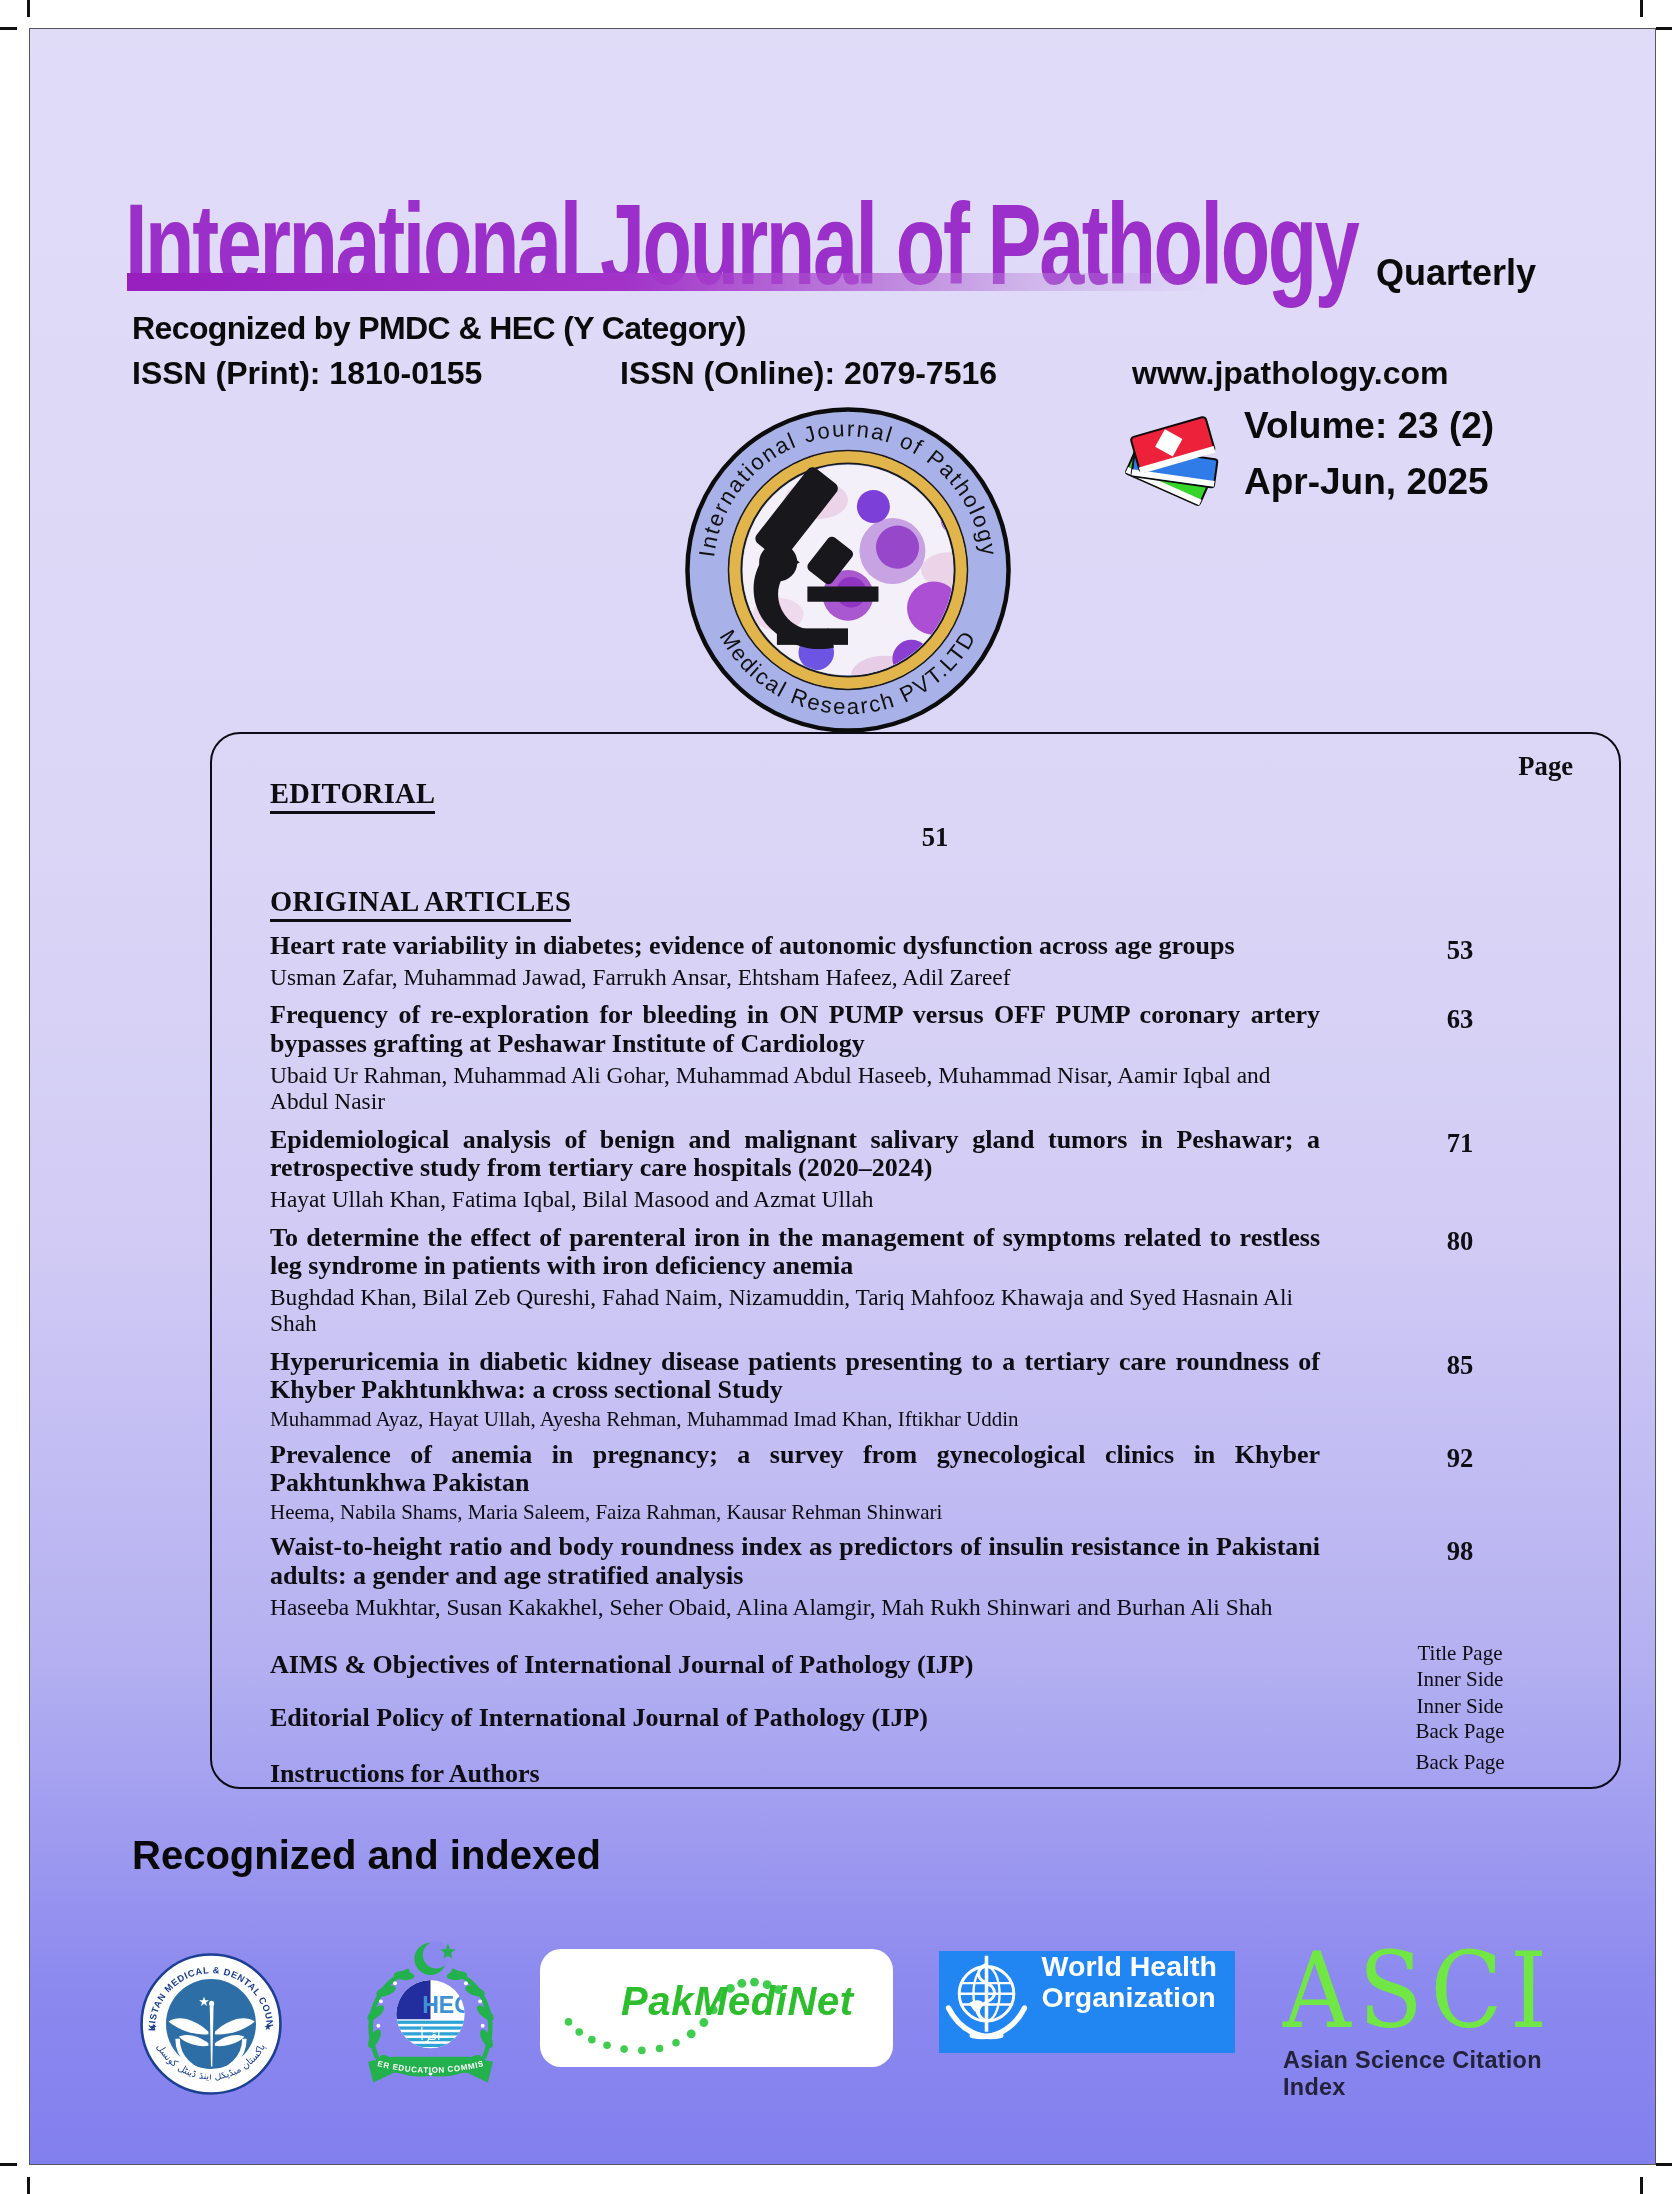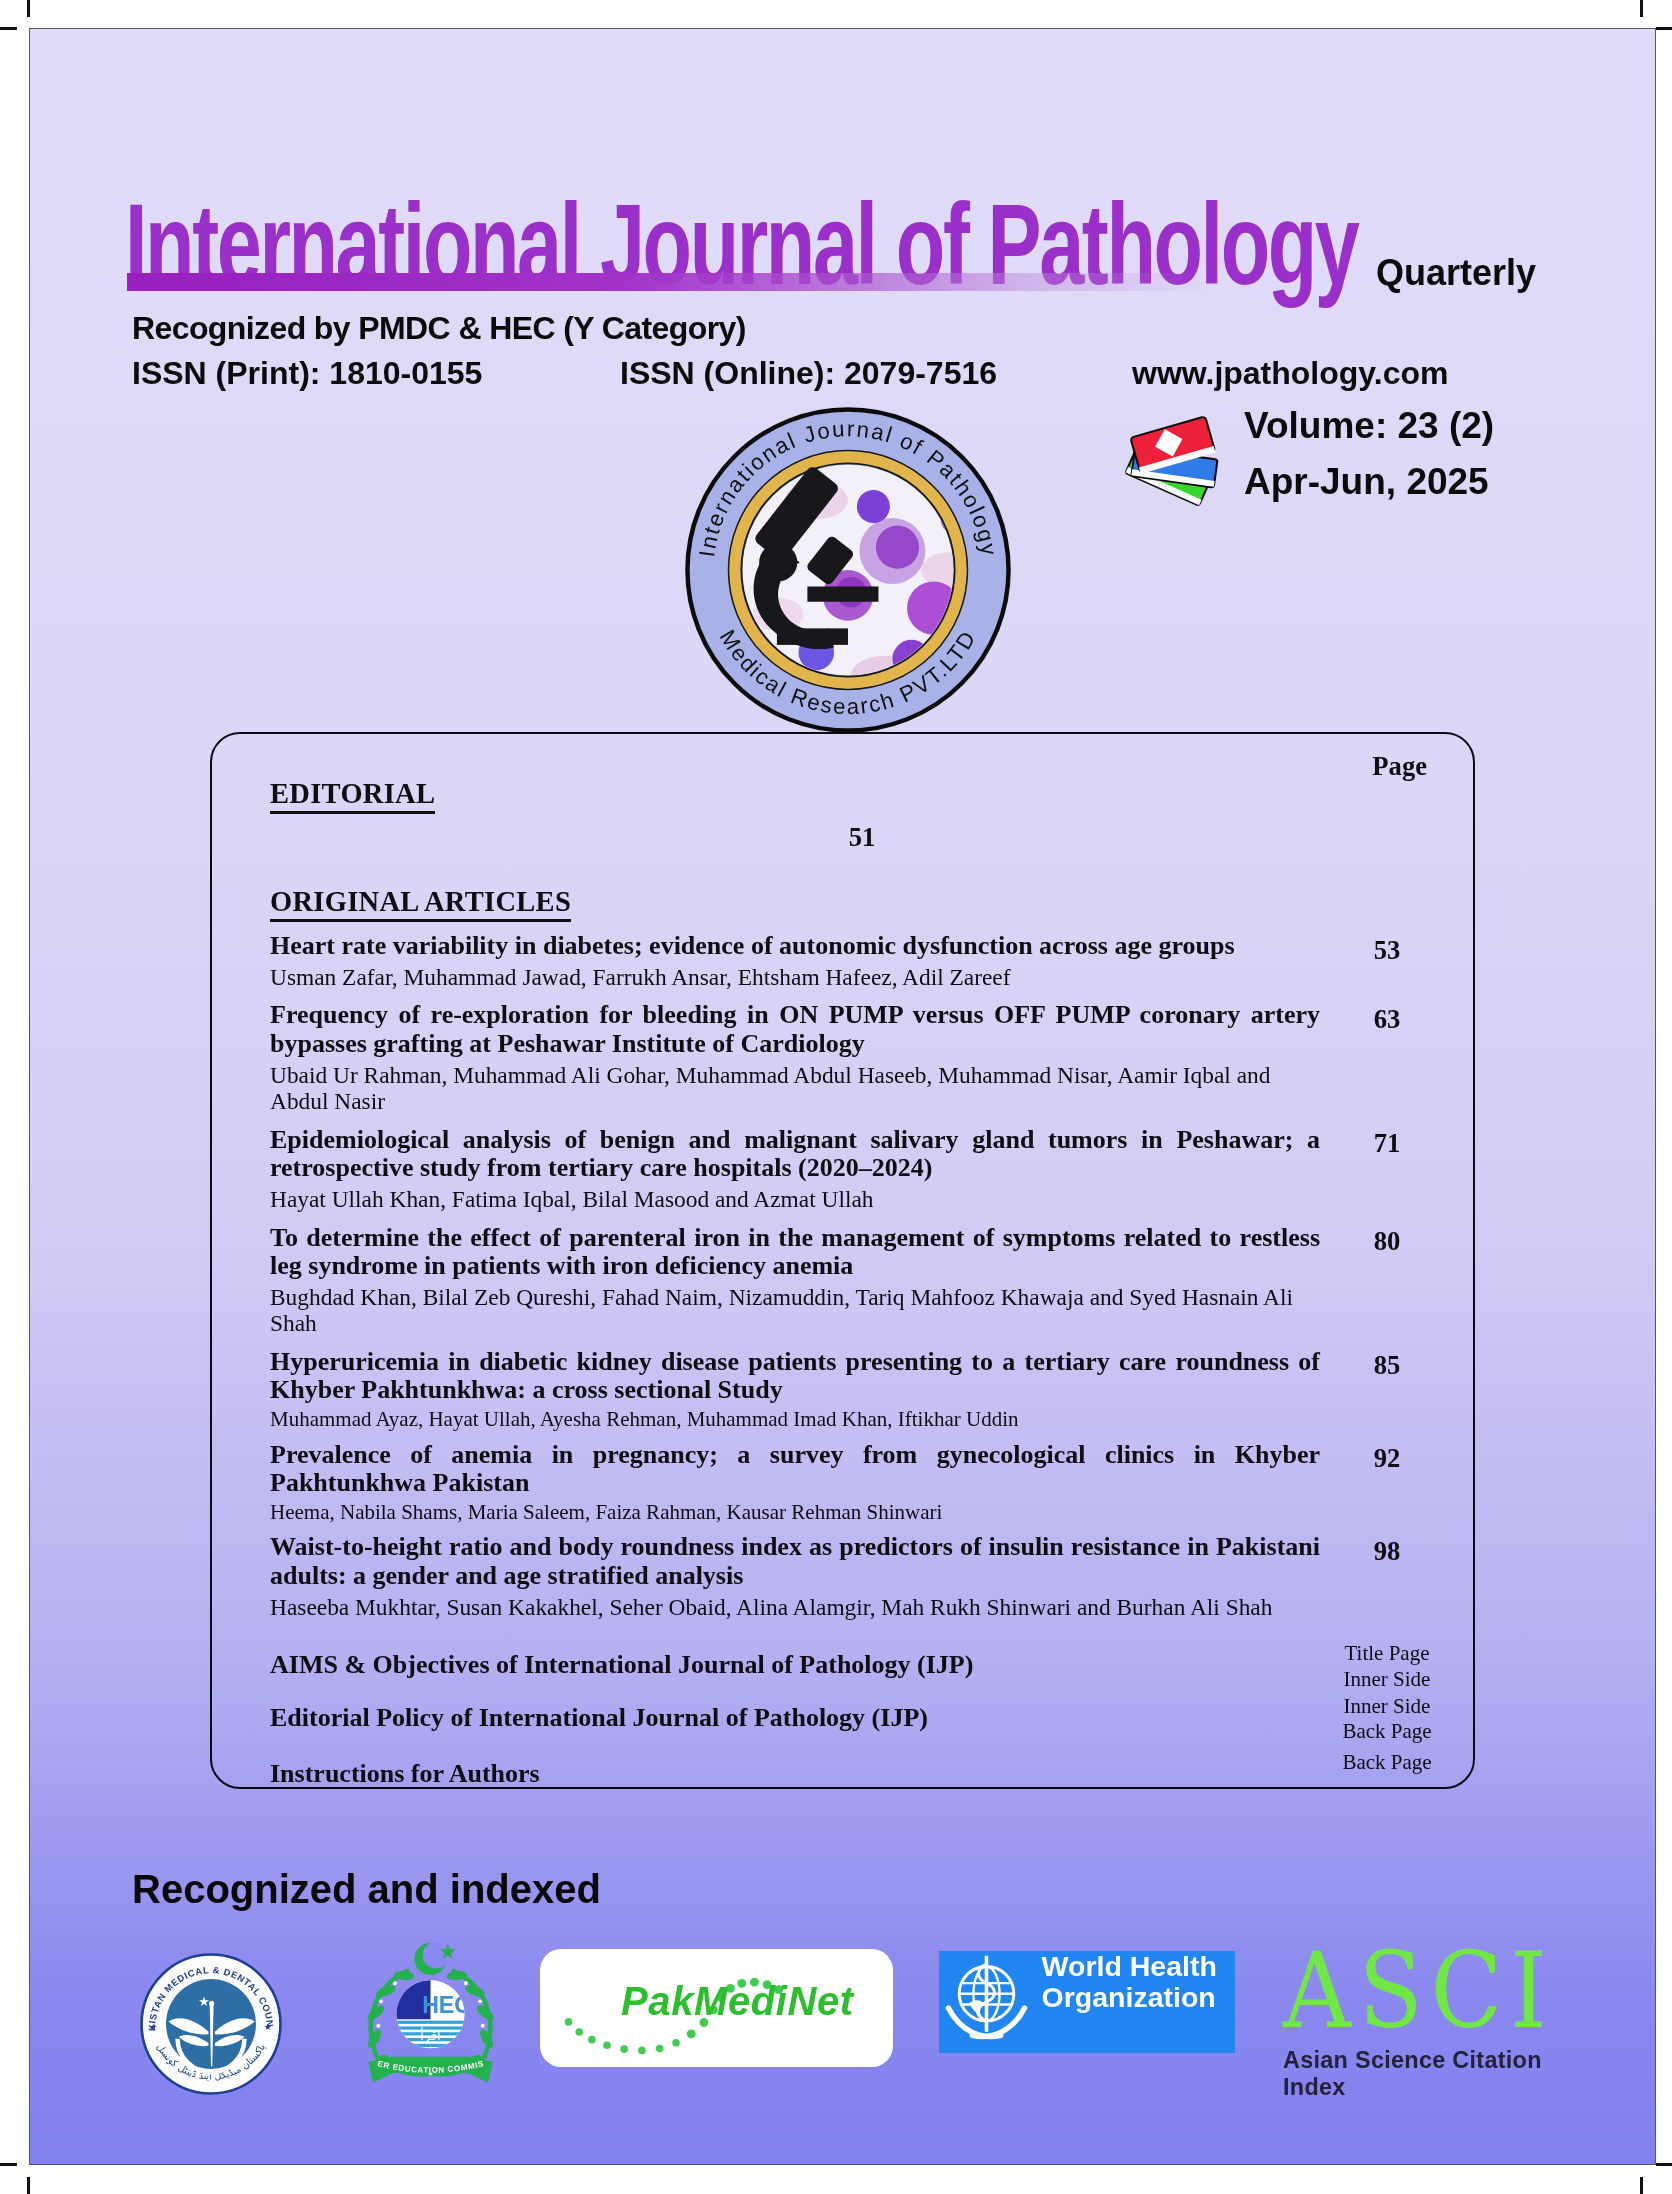--- a/index.html
+++ b/index.html
@@ -39,21 +39,21 @@
   .website     { position:absolute; left:1102px; top:326px; font-size:32px; font-weight:bold; color:#0b0b0b; }
 
   .seal-svg  { position:absolute; left:653px; top:376px; }
   .books-svg { position:absolute; left:1090px; top:375px; }
   .volume-block { position:absolute; left:1214px; top:378px; }
   .volume-line { font-size:37px; font-weight:bold; color:#0b0b0b; line-height:1.0; }
   .volume-line + .volume-line { margin-top:19px; }
 
   
   .toc-box {
-    position:absolute; left:180px; top:703px; width:1265px; height:1057px;
+    position:absolute; left:180px; top:703px; width:1411px; height:1057px;
     border:2.5px solid #0b0b16; border-radius:30px; box-sizing:border-box;
     padding:44px 19px 0 58px;
     font-family:"Liberation Serif","DejaVu Serif",serif; color:#0d0d12;
   }
   .page-header {
     position:absolute; top:16.5px; right:46px;
     font-size:26.6px; font-weight:bold;
   }
   .toc-section-heading {
     font-size:28.5px; font-weight:bold; letter-spacing:0.3px;
@@ -69,21 +69,21 @@
   .mt-oa  { margin-top:33px; }
   .mt-a1  { margin-top:10px; }
   .mt-std { margin-top:11.4px; }
   .mt-cmp { margin-top:8.9px; }
   .info-row { display:flex; align-items:flex-start; }
   .info-title { width:1050px; font-size:26px; font-weight:bold; padding-top:8.9px; }
   .info-pages { flex:1; text-align:center; font-size:21px; line-height:1.22; }
   .mt-i1 { margin-top:21.5px; } .mt-i2 { margin-top:1px; } .mt-i3 { margin-top:5px; }
 
   
-  .footer-heading { position:absolute; left:102px; top:1804px; font-size:40px; font-weight:bold; color:#090909;margin-top:34px; }
+  .footer-heading { position:absolute; left:102px; top:1804px; font-size:40px; font-weight:bold; color:#090909; }
   .logo-pmdc { position:absolute; left:109px;  top:1923px; }
   .logo-hec  { position:absolute; left:320px;  top:1906px; }
   .logo-pakmedinet {
     position:absolute; left:510px; top:1920px; width:353px; height:118px;
     background:#ffffff; overflow:hidden;border-radius:21px;
   }
   .pmn-svg { position:absolute; left:0; top:0; }
   .pmn-text {
     position:absolute; left:81px; top:30px;
     font-size:40px; font-weight:bold; font-style:italic; color:#2CBE2C; letter-spacing:0.6px;

